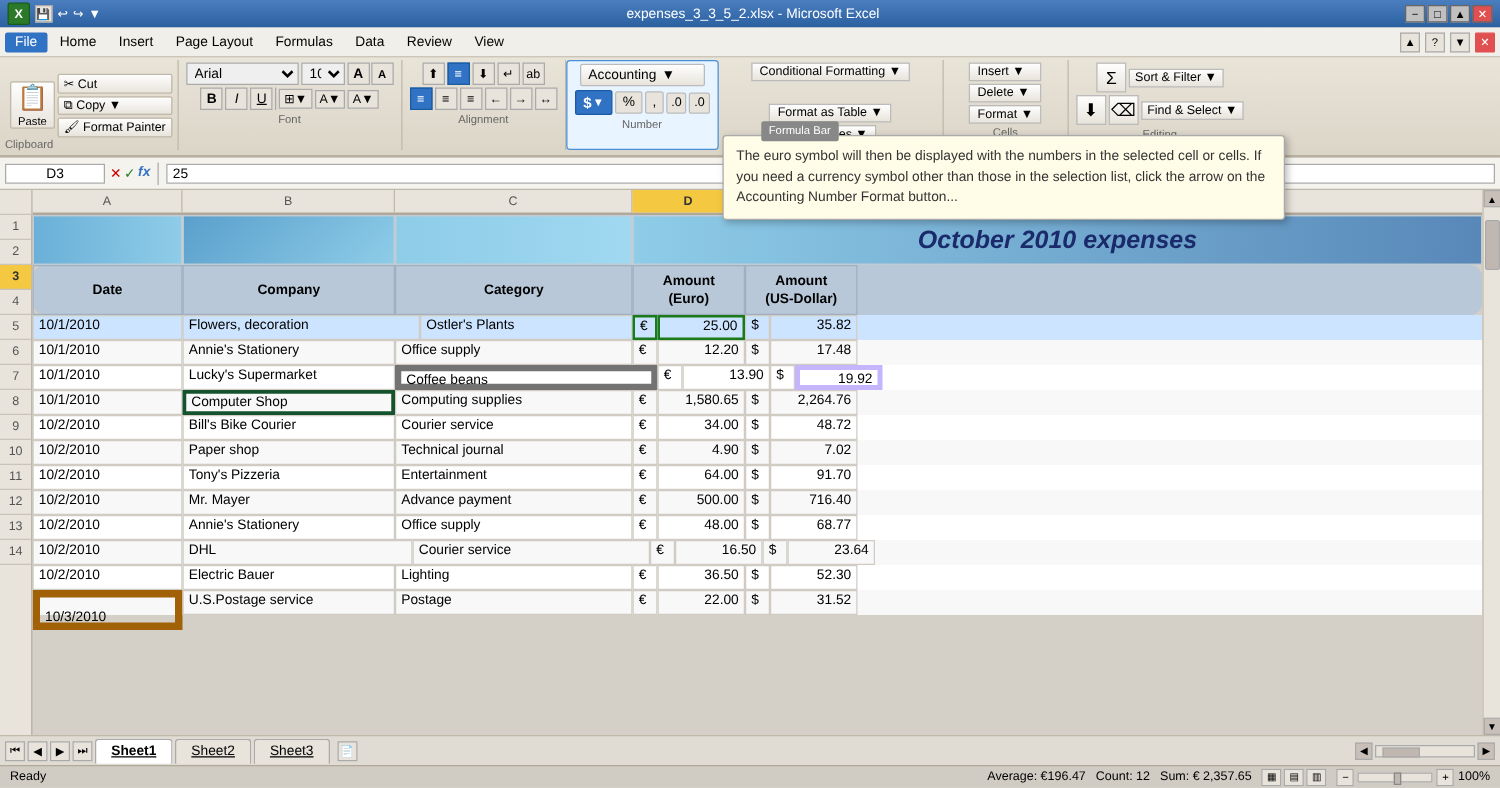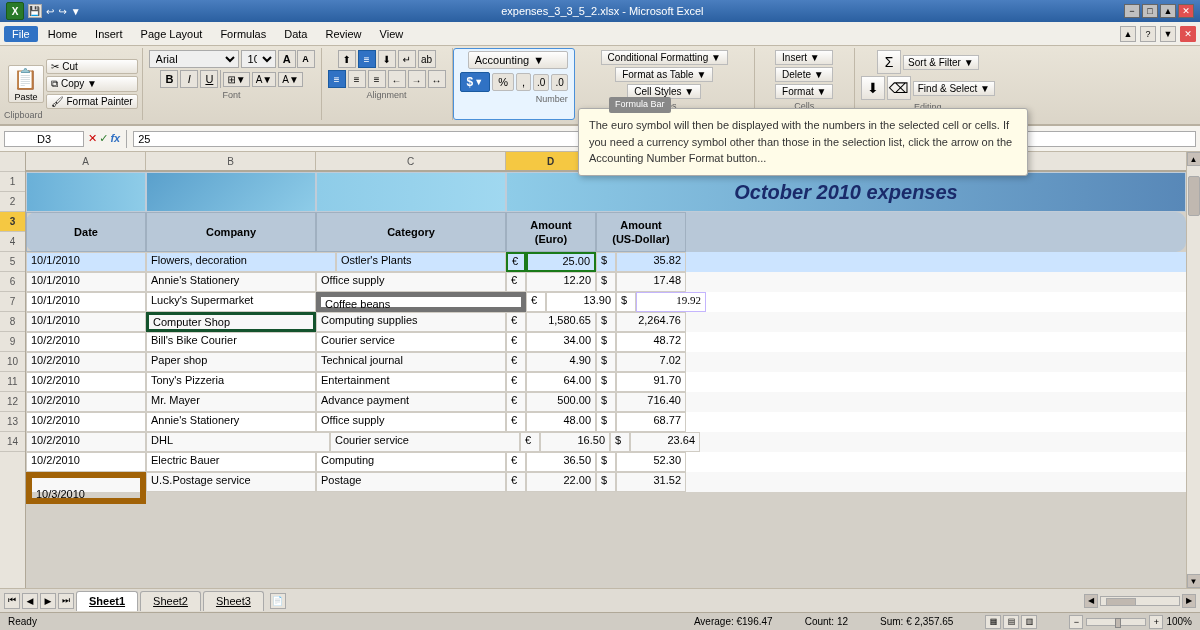--- a/index.html
+++ b/index.html
@@ -272,42 +272,42 @@
           <div style="width:18px; height:18px; background:#3072c4; border:1px solid #1a5aa0; display:flex; align-items:center; justify-content:center; font-size:10px; color:white; cursor:pointer;">≡</div>
           <div style="width:18px; height:18px; background:#e8e4dc; border:1px solid #aaa; display:flex; align-items:center; justify-content:center; font-size:10px; cursor:pointer;">≡</div>
           <div style="width:18px; height:18px; background:#e8e4dc; border:1px solid #aaa; display:flex; align-items:center; justify-content:center; font-size:10px; cursor:pointer;">≡</div>
           <div style="width:18px; height:18px; background:#e8e4dc; border:1px solid #aaa; display:flex; align-items:center; justify-content:center; font-size:10px; cursor:pointer;">←</div>
           <div style="width:18px; height:18px; background:#e8e4dc; border:1px solid #aaa; display:flex; align-items:center; justify-content:center; font-size:10px; cursor:pointer;">→</div>
           <div style="width:18px; height:18px; background:#e8e4dc; border:1px solid #aaa; display:flex; align-items:center; justify-content:center; font-size:10px; cursor:pointer;">↔</div>
         </div>
         <div class="ribbon-group-label">Alignment</div>
       </div>
 
-      <div class="ribbon-group" style="padding:2px 6px; min-width:120px; background:#e8f4ff; border:1px solid #4a90d9; border-radius:3px;align-items:flex-end;">
+      <div class="ribbon-group" style="padding:2px 6px; min-width:120px; background:#e8f4ff; border:1px solid #4a90d9; border-radius:3px;">
         <div style="display:flex; align-items:center; gap:2px; margin-bottom:3px;">
           <div style="background:linear-gradient(to bottom,#fefefe,#e8e4dc); border:1px solid #bbb; border-radius:2px; padding:2px 6px; font-size:11px; display:flex; align-items:center; gap:4px; cursor:pointer; min-width:100px;">
             <span>Accounting</span>
             <span>▼</span>
           </div>
         </div>
         <div style="display:flex; align-items:center; gap:2px;">
           <div style="background:#3072c4; color:white; border:1px solid #1a5aa0; border-radius:2px; padding:2px 6px; font-size:12px; font-weight:bold; cursor:pointer; display:flex; align-items:center; gap:1px;">
             <span>$</span>
             <span style="font-size:9px;">▼</span>
           </div>
           <div style="background:#e8e4dc; border:1px solid #bbb; border-radius:2px; padding:2px 5px; font-size:11px; cursor:pointer;">%</div>
           <div style="background:#e8e4dc; border:1px solid #bbb; border-radius:2px; padding:2px 5px; font-size:11px; cursor:pointer;">,</div>
           <div style="background:#e8e4dc; border:1px solid #bbb; border-radius:2px; padding:2px 3px; font-size:10px; cursor:pointer;">.0</div>
           <div style="background:#e8e4dc; border:1px solid #bbb; border-radius:2px; padding:2px 3px; font-size:10px; cursor:pointer;">.0</div>
         </div>
         <div class="ribbon-group-label" style="font-size:9px;color:#666;margin-top:2px;">Number</div>
       </div>
 
       <div class="ribbon-group" style="padding:2px 6px; min-width:180px; position:relative;">
-        <div style="display:flex; gap:2px; margin-bottom:2px;">
+        <div style="display:flex; gap:2px; margin-bottom:18px;">
           <div style="background:linear-gradient(to bottom,#fefefe,#e8e4dc); border:1px solid #bbb; padding:1px 6px; font-size:10px; cursor:pointer; display:flex; align-items:center; gap:2px;">
             <span>Conditional Formatting ▼</span>
           </div>
         </div>
         <div style="display:flex; gap:2px; margin-bottom:2px; position:relative;">
           <div style="background:linear-gradient(to bottom,#fefefe,#e8e4dc); border:1px solid #bbb; padding:1px 6px; font-size:10px; cursor:pointer; display:flex; align-items:center; gap:2px; position:relative;">
             <span>Format as Table ▼</span>
           </div>
         </div>
         <div style="display:flex; gap:2px;">
@@ -429,21 +429,21 @@
     <div style="width:20px; border:1px solid #d0ccc4; padding:1px 4px; font-size:11px; cursor:pointer;">$</div>
     <div style="width:70px; border:1px solid #d0ccc4; padding:1px 4px; font-size:11px; text-align:right; cursor:pointer;">17.48</div>
   </div>
             <div style="display: flex; height: 20px; background: white;">
     <div style="width:120px; border:1px solid #d0ccc4; padding:1px 4px; font-size:11px; cursor:pointer;">10/1/2010</div>
     <div style="width:170px; border:1px solid #d0ccc4; padding:1px 4px; font-size:11px; cursor:pointer;">Lucky's Supermarket</div>
     <div style="width:210px; border:5px solid #737373; padding:1px 4px; font-size:11px; cursor:pointer;">Coffee beans</div>
     <div style="width:20px; border:1px solid #d0ccc4; padding:1px 4px; font-size:11px; cursor:pointer; ">€</div>
     <div style="width:70px; border:1px solid #d0ccc4; padding:1px 4px; font-size:11px; text-align:right; cursor:pointer; ">13.90</div>
     <div style="width:20px; border:1px solid #d0ccc4; padding:1px 4px; font-size:11px; cursor:pointer;">$</div>
-    <div style="width:70px; border:1px solid #c4b5fd; padding:1px 4px; font-size:11px; text-align:right; cursor:pointer;font-family:Liberation Serif, serif;">19.92</div>
+    <div style="width:70px; border:4px solid #c4b5fd; padding:1px 4px; font-size:11px; text-align:right; cursor:pointer;">19.92</div>
   </div>
             <div style="display: flex; height: 20px; background: rgb(248, 248, 248);">
     <div style="width:120px; border:1px solid #d0ccc4; padding:1px 4px; font-size:11px; cursor:pointer;">10/1/2010</div>
     <div style="width:170px; border:3px solid #14532d; padding:1px 4px; font-size:11px; cursor:pointer;">Computer Shop</div>
     <div style="width:190px; border:1px solid #d0ccc4; padding:1px 4px; font-size:11px; cursor:pointer;">Computing supplies</div>
     <div style="width:20px; border:1px solid #d0ccc4; padding:1px 4px; font-size:11px; cursor:pointer; ">€</div>
     <div style="width:70px; border:1px solid #d0ccc4; padding:1px 4px; font-size:11px; text-align:right; cursor:pointer; ">1,580.65</div>
     <div style="width:20px; border:1px solid #d0ccc4; padding:1px 4px; font-size:11px; cursor:pointer;">$</div>
     <div style="width:70px; border:1px solid #d0ccc4; padding:1px 4px; font-size:11px; text-align:right; cursor:pointer;">2,264.76</div>
   </div>
@@ -497,21 +497,21 @@
     <div style="width:184px; border:1px solid #d0ccc4; padding:1px 4px; font-size:11px; cursor:pointer;">DHL</div>
     <div style="width:190px; border:1px solid #d0ccc4; padding:1px 4px; font-size:11px; cursor:pointer;">Courier service</div>
     <div style="width:20px; border:1px solid #d0ccc4; padding:1px 4px; font-size:11px; cursor:pointer; ">€</div>
     <div style="width:70px; border:1px solid #d0ccc4; padding:1px 4px; font-size:11px; text-align:right; cursor:pointer; ">16.50</div>
     <div style="width:20px; border:1px solid #d0ccc4; padding:1px 4px; font-size:11px; cursor:pointer;">$</div>
     <div style="width:70px; border:1px solid #d0ccc4; padding:1px 4px; font-size:11px; text-align:right; cursor:pointer;">23.64</div>
   </div>
             <div style="display: flex; height: 20px; background: white;">
     <div style="width:120px; border:1px solid #d0ccc4; padding:1px 4px; font-size:11px; cursor:pointer;">10/2/2010</div>
     <div style="width:170px; border:1px solid #d0ccc4; padding:1px 4px; font-size:11px; cursor:pointer;">Electric Bauer</div>
-    <div style="width:190px; border:1px solid #d0ccc4; padding:1px 4px; font-size:11px; cursor:pointer;">Computing</div>
+    <div style="width:190px; border:1px solid #d0ccc4; padding:1px 4px; font-size:11px; cursor:pointer;">Lighting</div>
     <div style="width:20px; border:1px solid #d0ccc4; padding:1px 4px; font-size:11px; cursor:pointer; ">€</div>
     <div style="width:70px; border:1px solid #d0ccc4; padding:1px 4px; font-size:11px; text-align:right; cursor:pointer; ">36.50</div>
     <div style="width:20px; border:1px solid #d0ccc4; padding:1px 4px; font-size:11px; cursor:pointer;">$</div>
     <div style="width:70px; border:1px solid #d0ccc4; padding:1px 4px; font-size:11px; text-align:right; cursor:pointer;">52.30</div>
   </div>
             <div style="display: flex; height: 20px; background: rgb(248, 248, 248);">
     <div style="width:120px; border:6px solid #a16207; padding:10px 4px; font-size:11px; cursor:pointer;">10/3/2010</div>
     <div style="width:170px; border:1px solid #d0ccc4; padding:1px 4px; font-size:11px; cursor:pointer;">U.S.Postage service</div>
     <div style="width:190px; border:1px solid #d0ccc4; padding:1px 4px; font-size:11px; cursor:pointer;">Postage</div>
     <div style="width:20px; border:1px solid #d0ccc4; padding:1px 4px; font-size:11px; cursor:pointer; ">€</div>
@@ -547,21 +547,21 @@
       <div style="width:14px; height:14px; background:#c8c0b8; border:1px solid #aaa; display:flex; align-items:center; justify-content:center; font-size:8px; cursor:pointer;">◀</div>
       <div style="width:80px; height:10px; background:#e8e4dc; border:1px solid #aaa; position:relative;">
         <div style="width:30px; height:8px; background:#c0b8b0; border:1px solid #aaa; position:absolute; left:5px; top:1px; cursor:pointer;"></div>
       </div>
       <div style="width:14px; height:14px; background:#c8c0b8; border:1px solid #aaa; display:flex; align-items:center; justify-content:center; font-size:8px; cursor:pointer;">▶</div>
     </div>
   </div>
 
   <div class="status-bar">
     <span>Ready</span>
-    <div style="margin-left:auto; display:flex; align-items:center; gap:32px;">
+    <div style="margin-left:auto; display:flex; align-items:center; gap:8px;">
       <span>Average: €196.47</span>
       <span>Count: 12</span>
       <span>Sum: € 2,357.65</span>
       <div style="display:flex; gap:2px;">
         <div style="width:16px; height:14px; background:#e8e4dc; border:1px solid #aaa; font-size:8px; display:flex; align-items:center; justify-content:center; cursor:pointer;">▦</div>
         <div style="width:16px; height:14px; background:#e8e4dc; border:1px solid #aaa; font-size:8px; display:flex; align-items:center; justify-content:center; cursor:pointer;">▤</div>
         <div style="width:16px; height:14px; background:#e8e4dc; border:1px solid #aaa; font-size:8px; display:flex; align-items:center; justify-content:center; cursor:pointer;">▥</div>
       </div>
       <div style="display:flex; align-items:center; gap:3px;">
         <div style="width:14px; height:14px; background:#e8e4dc; border:1px solid #aaa; font-size:9px; display:flex; align-items:center; justify-content:center; cursor:pointer;">−</div>

